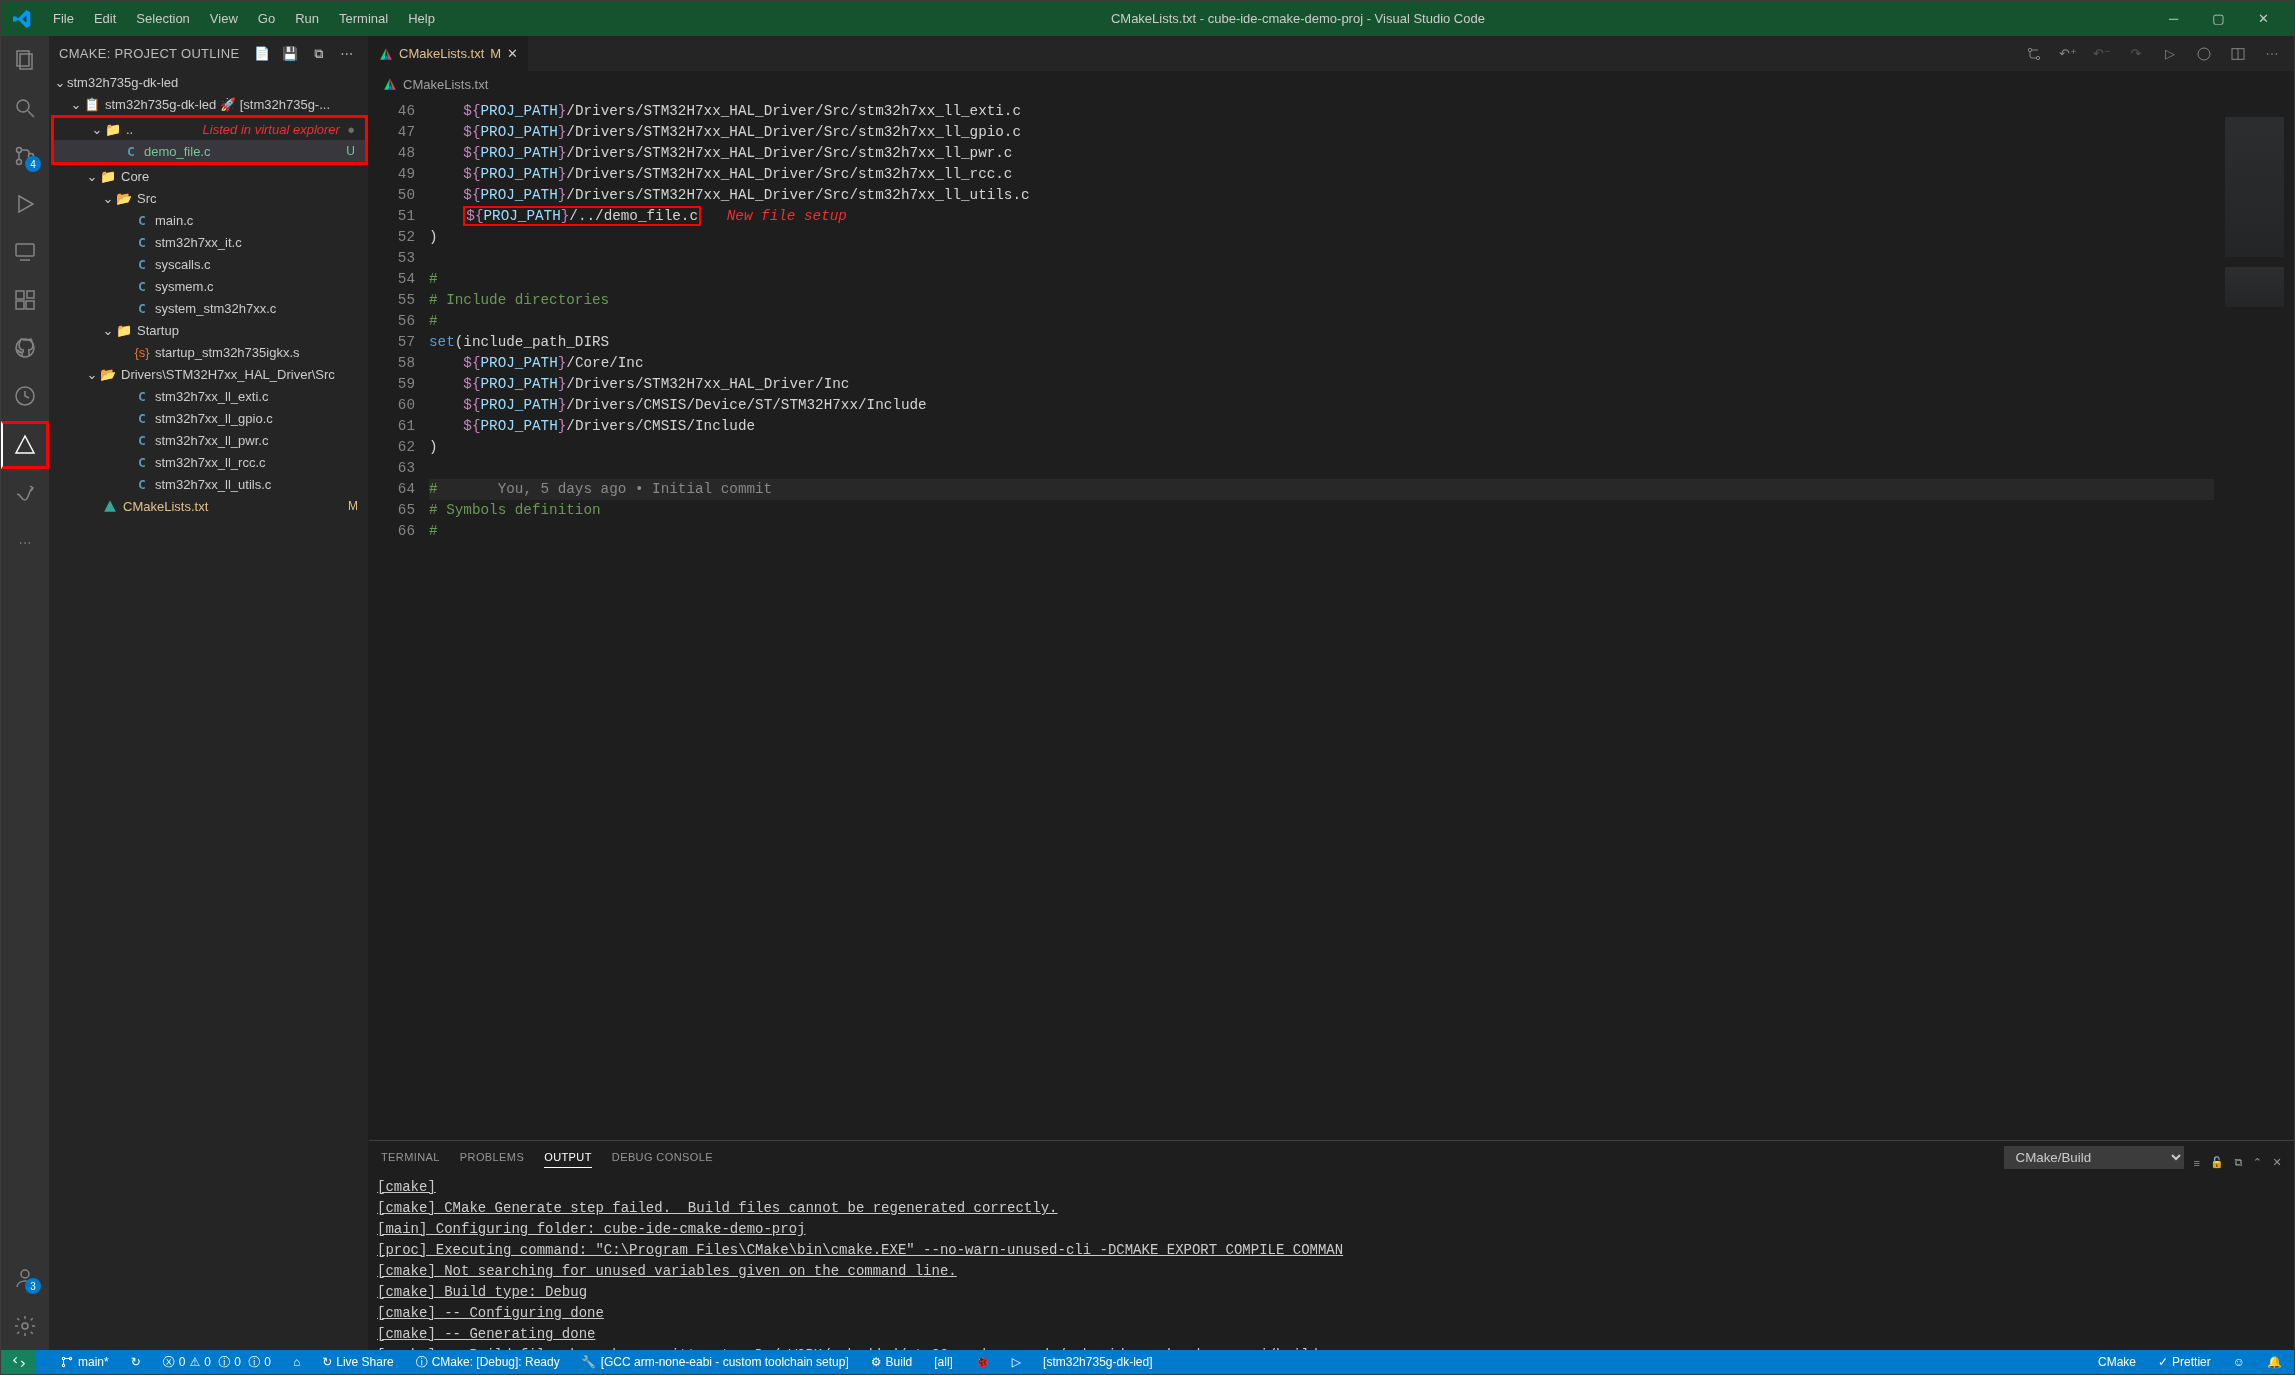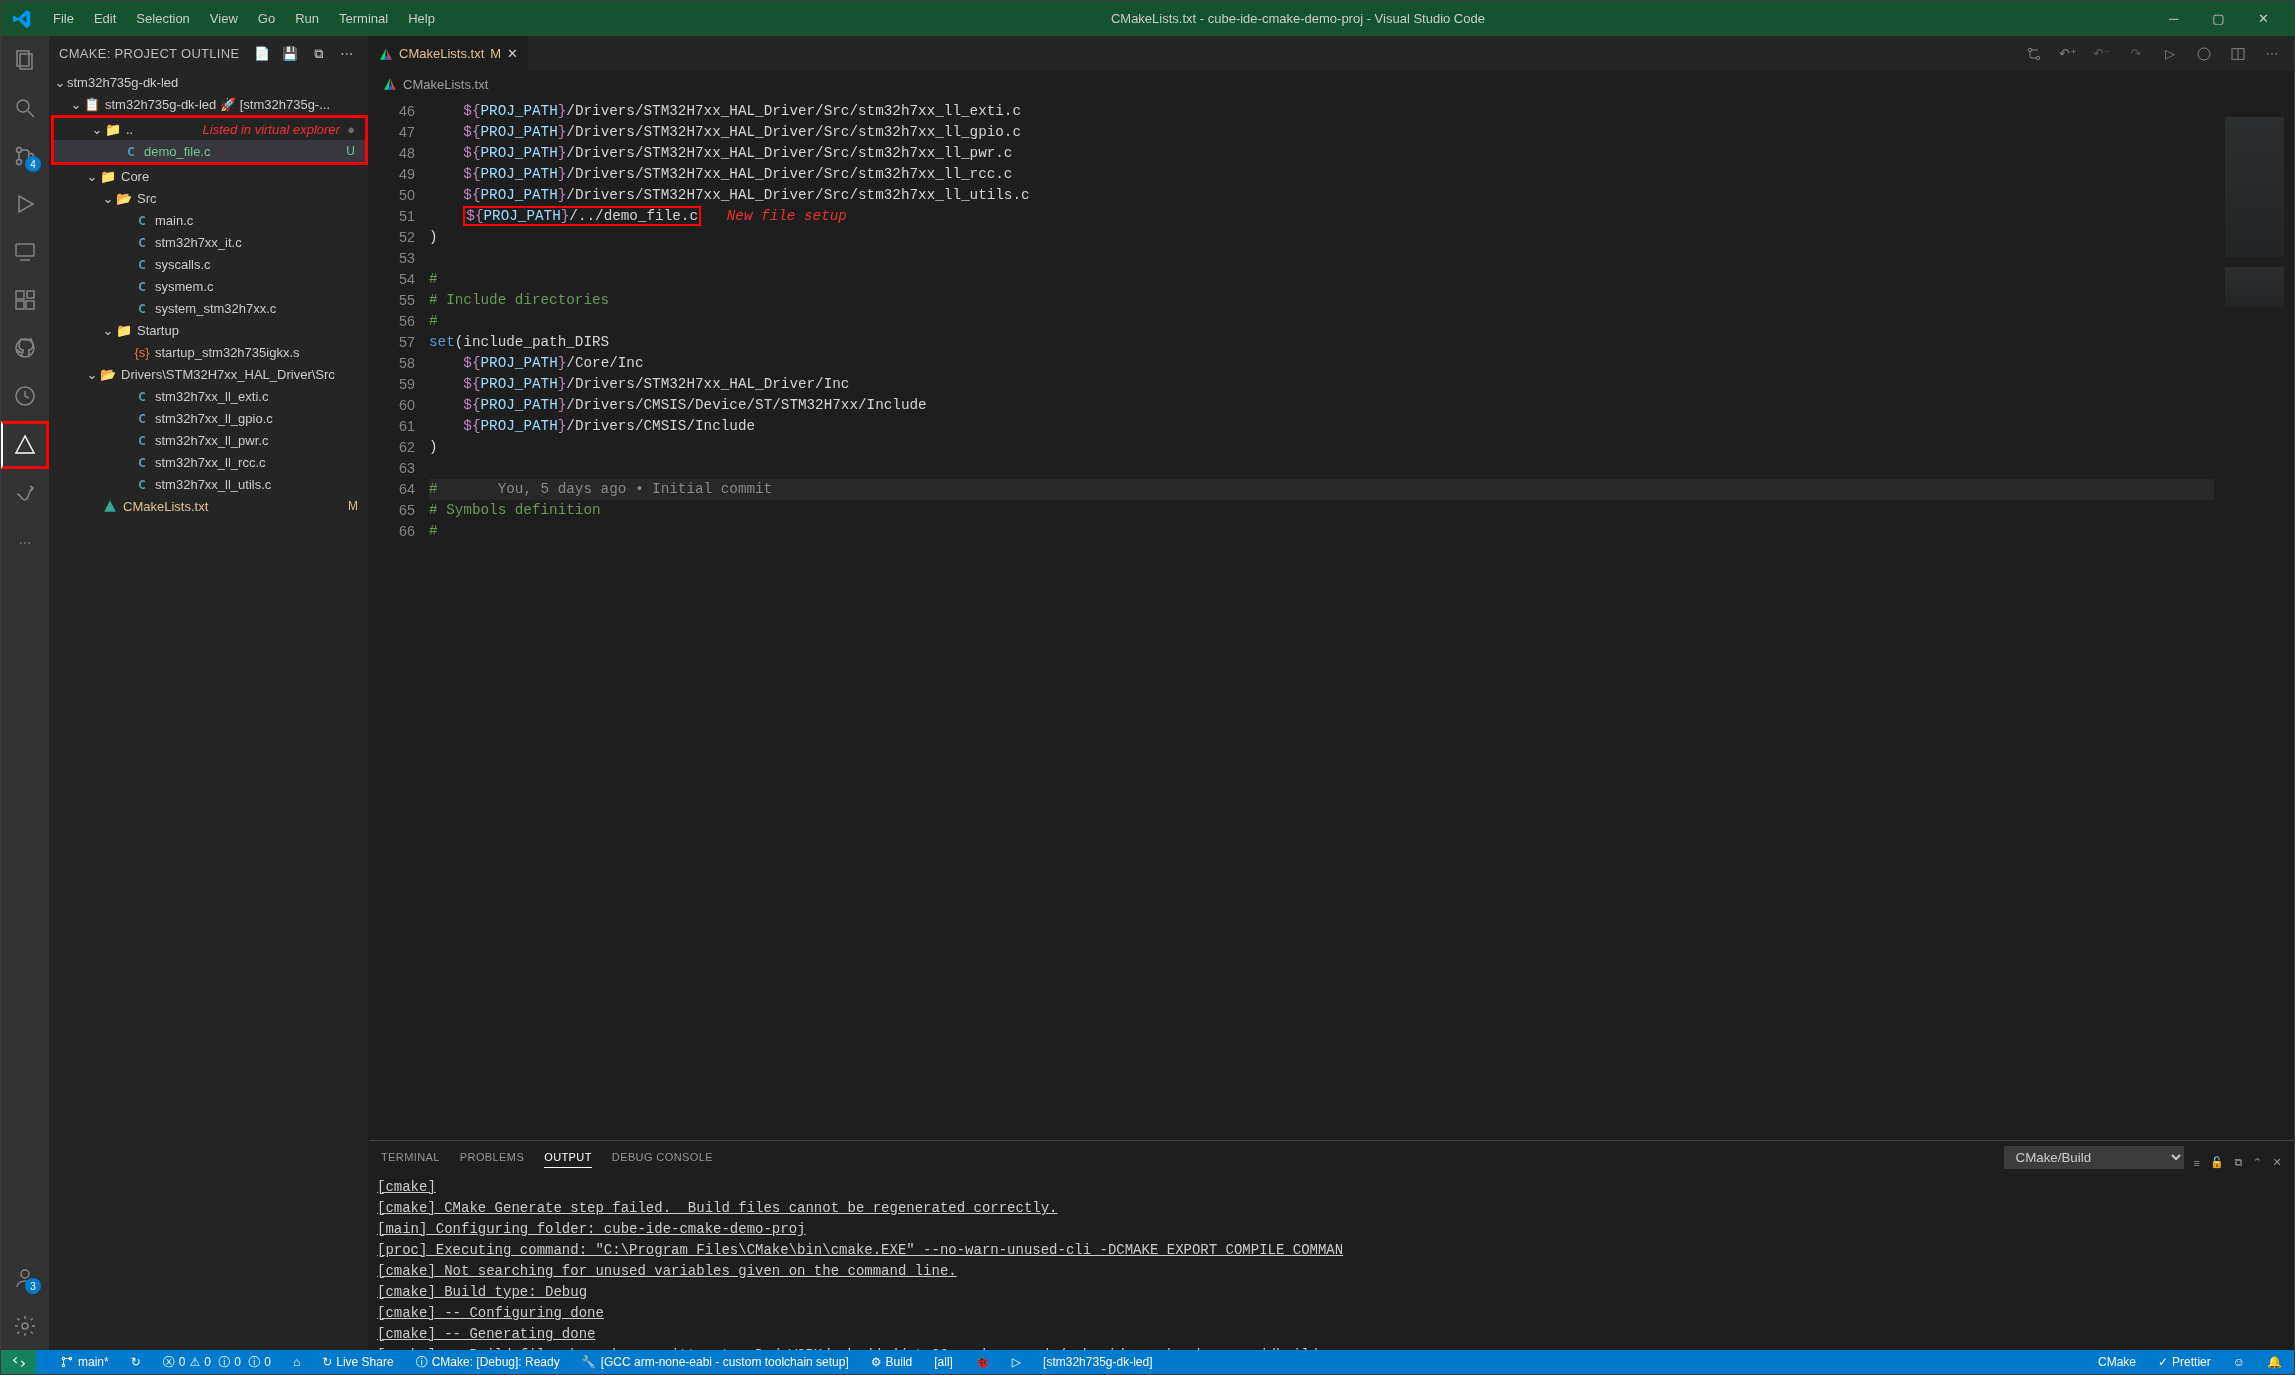--- a/index.html
+++ b/index.html
@@ -56,21 +56,21 @@
 .red-box { border:3px solid #f00; }
 .row-badge { margin-left:auto; font-size:12px;}
 .editor-area { flex:1; display:flex; flex-direction:column; min-width:0;}
 .tabbar { height:35px; background:#252526; display:flex; align-items:center; position:relative;}
 .tab { height:35px; display:flex; align-items:center; padding:0 10px; background:#1e1e1e; color:#e2c08d; gap:6px; border-right:1px solid #252526; cursor:pointer;}
 .tab .close { color:#ccc; }
 .tab-actions { margin-left:auto; display:flex; gap:10px; padding-right:10px; color:#858585;}
 .tab-actions span { cursor:pointer; display:flex; align-items:center; justify-content:center; width:24px;}
 .breadcrumb { height:26px; background:#1e1e1e; display:flex; align-items:center; padding-left:14px; color:#a0a0a0; gap:6px; font-size:13px;}
 .editor-body { flex:1; display:flex; position:relative; min-height:0;}
-.gutter { width:60px; text-align:right; color:#858585; font-family:Liberation Sans, sans-serif; font-size:14.3px; line-height:21px; padding-right:14px; padding-top:4px; background:#1e1e1e;}
+.gutter { width:60px; text-align:right; color:#858585; font-family:Liberation Mono, monospace; font-size:14.3px; line-height:21px; padding-right:14px; padding-top:4px; background:#1e1e1e;}
 .code { flex:1; font-family:Consolas,'Courier New',monospace; font-size:14.3px; line-height:21px; white-space:pre; color:#d4d4d4; padding-top:4px; overflow:hidden; position:relative;}
 .proj { color:#9cdcfe;}
 .brace { color:#c586c0;}
 .comment { color:#6a9955;}
 .keyw { color:#569cd6;}
 .codelens { color:#888; font-style:normal;}
 .cursor-line { background:#282828; display:inline-block; width:100%;}
 .minimap { width:80px; background:#1e1e1e; position:relative; border-left:1px solid #1e1e1e;}
 .minimap-blob { position:absolute; left:10px; right:10px; background:linear-gradient(#3a3d41,#2a2c2e); opacity:0.5;}
 .panel { height:210px; background:#1e1e1e; border-top:1px solid #414141; display:flex; flex-direction:column;}

